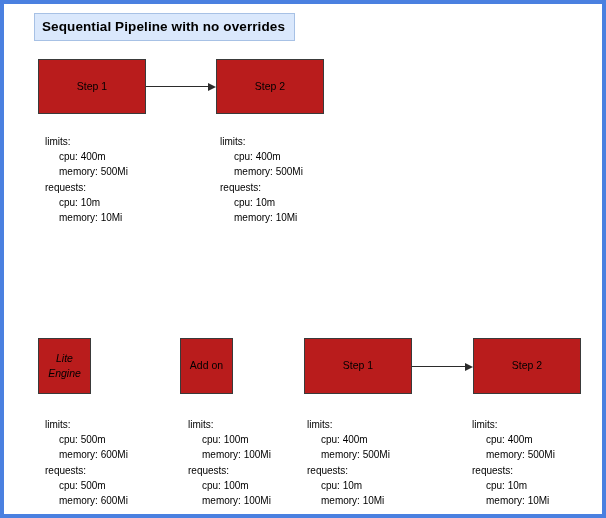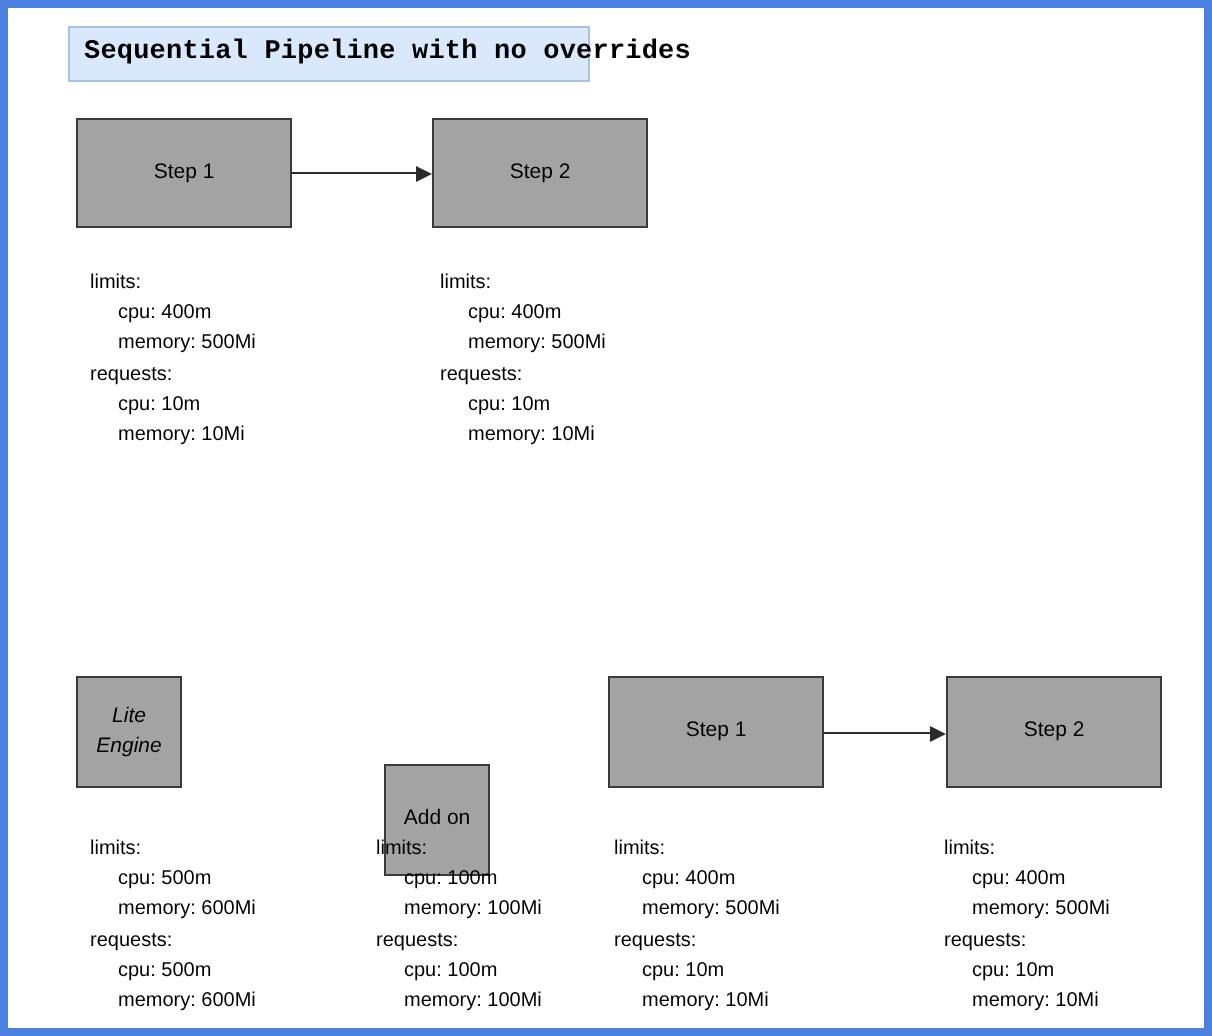--- a/index.html
+++ b/index.html
@@ -31,21 +31,21 @@
     line-height: 1;
     display: flex;
     align-items: center;
     padding-left: 7px;
     letter-spacing: 0.1px;
     white-space: nowrap;
   }
   .node {
     position: absolute;
     box-sizing: border-box;
-    background: #a3a3a3;
+    background: #b91c1c;
     border: 1px solid #3a3a3a;
     display: flex;
     align-items: center;
     justify-content: center;
     text-align: center;
     font-size: 10.5px;
     color: #000000;
     line-height: 1.45;
   }
   .node span { display: block; }
@@ -78,21 +78,21 @@
     white-space: nowrap;
   }
   .spec .k { display: block; }
   .spec .v { display: block; padding-left: 14px; }
 </style>
 </head>
 <body>
 
 <div id="canvas">
 
-  <div class="banner" style="left:30px; top:9px; width:261px; height:28px;font-family:Liberation Mono, monospace;">
+  <div class="banner" style="left:30px; top:9px; width:261px; height:28px;">
     <span>Sequential Pipeline with no overrides</span>
   </div>
 
   <div class="node" style="left:34px; top:55px; width:108px; height:55px;">
     <span>Step 1</span>
   </div>
 
   <div class="arrow" style="left:142px; top:78px; width:70px;">
     <div class="shaft" style="width:62px;"></div>
     <div class="head" style="left:62px;"></div>
@@ -121,21 +121,21 @@
   </div>
 
 
   <div class="node" style="left:34px; top:334px; width:53px; height:56px;font-style:italic;">
     <div>
       <span>Lite</span>
       <span>Engine</span>
     </div>
   </div>
 
-  <div class="node" style="left:188px; top:334px; width:53px; height:56px;margin-top:44px;">
+  <div class="node" style="left:176px; top:334px; width:53px; height:56px;">
     <span>Add on</span>
   </div>
 
   <div class="node" style="left:300px; top:334px; width:108px; height:56px;">
     <span>Step 1</span>
   </div>
 
   <div class="arrow" style="left:408px; top:358px; width:62px;">
     <div class="shaft" style="width:53px;"></div>
     <div class="head" style="left:53px;"></div>

